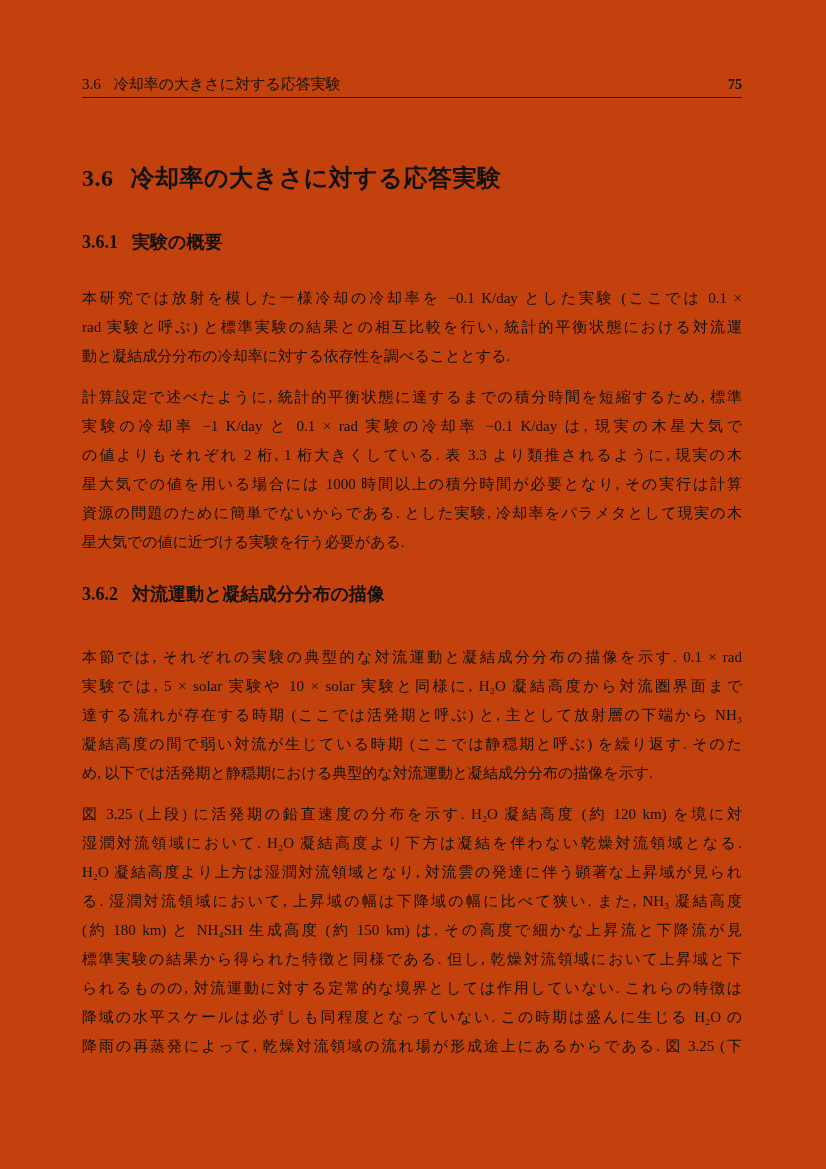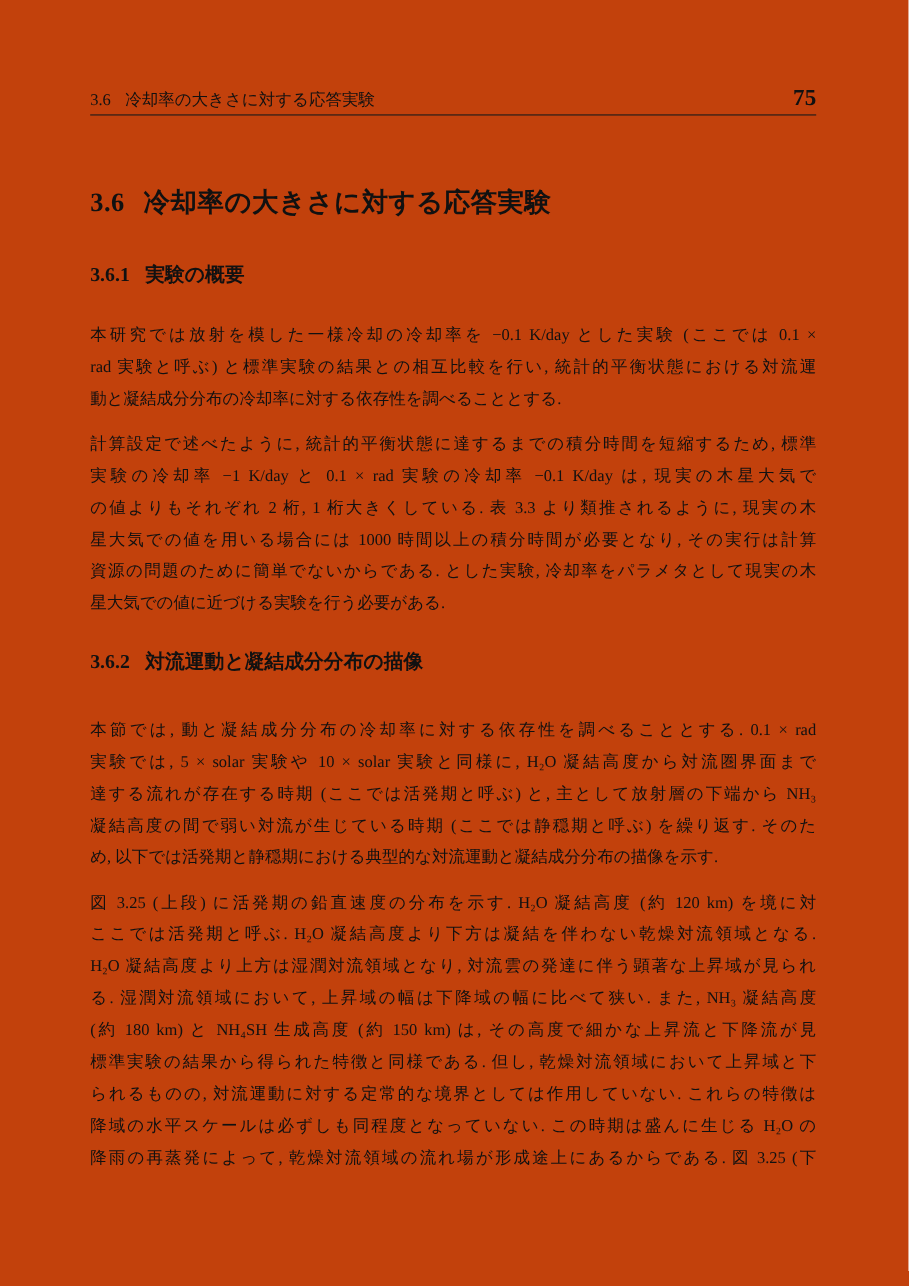--- a/index.html
+++ b/index.html
@@ -23,21 +23,21 @@
     display: flex;
     justify-content: space-between;
     align-items: flex-end;
     border-bottom: 1.5px solid #1a1a1a;
     padding-bottom: 4px;
     font-family: "Liberation Serif", "DejaVu Serif", serif;
     font-size: 15px;
     line-height: 1.15;
   }
   .rh-left .rh-num { margin-right: 13px; }
-  .rh-page { font-weight: bold; font-size: 21px; }
+  .rh-page { font-weight: bold; font-size: 14px; }
 
   
   .section-heading {
     margin: 64px 0 0 0;
     font-family: "Liberation Sans", "DejaVu Sans", sans-serif;
     font-weight: bold;
     font-size: 24px;
     line-height: 32px;
     letter-spacing: 0.5px;
   }
@@ -116,30 +116,30 @@
       <div class="line">星大気での値を用いる場合には 1000 時間以上の積分時間が必要となり, その実行は計算</div>
       <div class="line">資源の問題のために簡単でないからである. とした実験, 冷却率をパラメタとして現実の木</div>
       <div class="line end">星大気での値に近づける実験を行う必要がある.</div>
     </div>
 
     <h2 class="subsection subsection-2">
       <span class="sub-num">3.6.2</span><span>対流運動と凝結成分分布の描像</span>
     </h2>
 
     <div class="para para-3">
-      <div class="line">本節では, 動と凝結成分分布の冷却率に対する依存性を調べることとする. 0.1 × rad</div>
+      <div class="line">本節では, それぞれの実験の典型的な対流運動と凝結成分分布の描像を示す. 0.1 × rad</div>
       <div class="line">実験では, 5 × solar 実験や 10 × solar 実験と同様に, H₂O 凝結高度から対流圏界面まで</div>
       <div class="line">達する流れが存在する時期 (ここでは活発期と呼ぶ) と, 主として放射層の下端から NH₃</div>
       <div class="line">凝結高度の間で弱い対流が生じている時期 (ここでは静穏期と呼ぶ) を繰り返す. そのた</div>
       <div class="line end">め, 以下では活発期と静穏期における典型的な対流運動と凝結成分分布の描像を示す.</div>
     </div>
 
     <div class="para para-4">
       <div class="line">図 3.25 (上段) に活発期の鉛直速度の分布を示す. H₂O 凝結高度 (約 120 km) を境に対</div>
-      <div class="line">ここでは活発期と呼ぶ. H₂O 凝結高度より下方は凝結を伴わない乾燥対流領域となる.</div>
+      <div class="line">湿潤対流領域において. H₂O 凝結高度より下方は凝結を伴わない乾燥対流領域となる.</div>
       <div class="line">H₂O 凝結高度より上方は湿潤対流領域となり, 対流雲の発達に伴う顕著な上昇域が見られ</div>
       <div class="line">る. 湿潤対流領域において, 上昇域の幅は下降域の幅に比べて狭い. また, NH₃ 凝結高度</div>
       <div class="line">(約 180 km) と NH₄SH 生成高度 (約 150 km) は, その高度で細かな上昇流と下降流が見</div>
       <div class="line">標準実験の結果から得られた特徴と同様である. 但し, 乾燥対流領域において上昇域と下</div>
       <div class="line">られるものの, 対流運動に対する定常的な境界としては作用していない. これらの特徴は</div>
       <div class="line">降域の水平スケールは必ずしも同程度となっていない. この時期は盛んに生じる H₂O の</div>
       <div class="line">降雨の再蒸発によって, 乾燥対流領域の流れ場が形成途上にあるからである. 図 3.25 (下</div>
     </div>
 
   </div>

